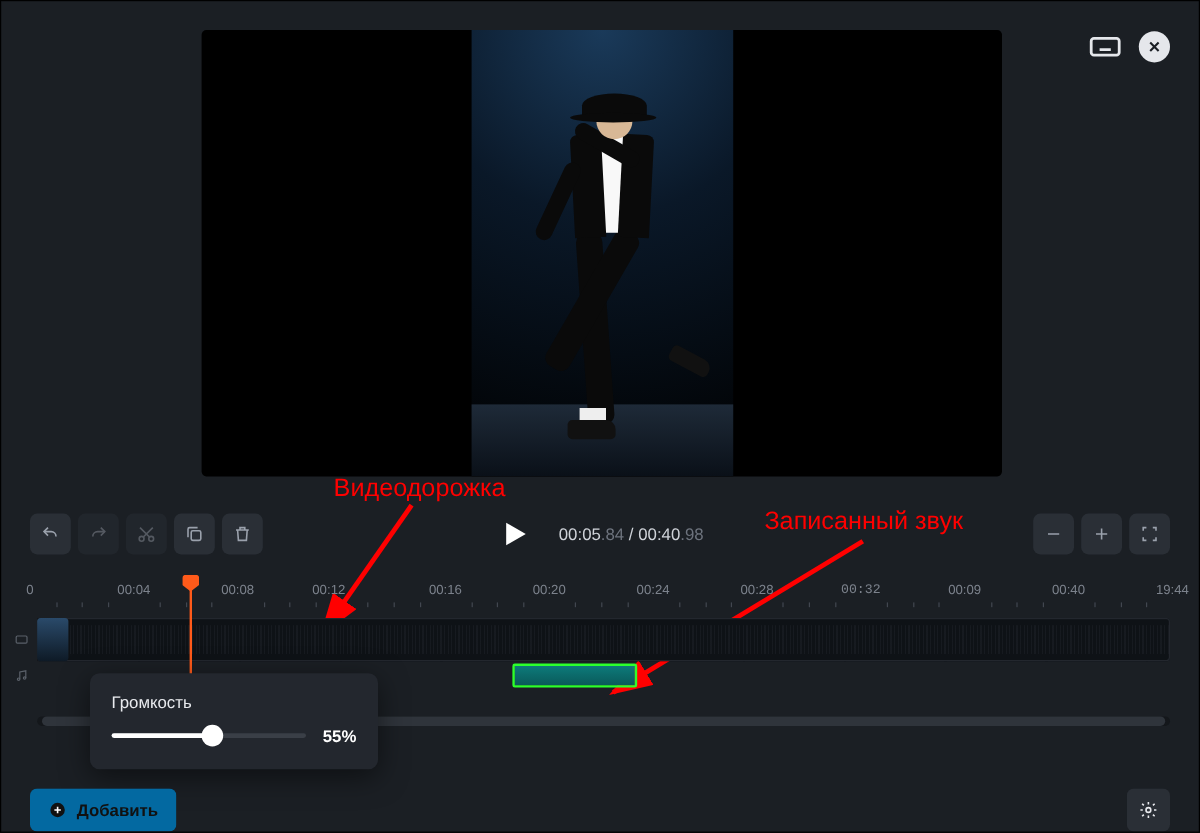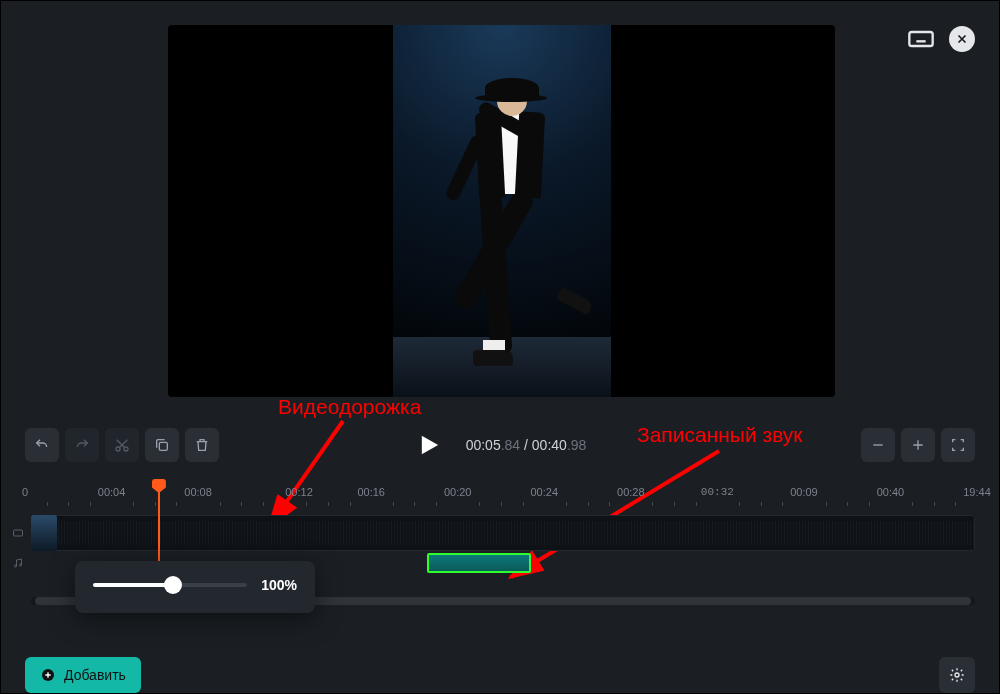--- a/index.html
+++ b/index.html
@@ -190,21 +190,21 @@
     display:flex; align-items:flex-end; gap:14px;
     padding-bottom:0;
   }
   .bbtn {
     height:36px; padding:0 14px;
     border-radius:6px;
     display:flex; align-items:center; gap:8px;
     font-size:14px; cursor:pointer;
     border:1px solid transparent;
   }
-  .bbtn.white { background:#14b8a6; color:#111; }
+  .bbtn.white { background:#0369a1; color:#111;font-weight:bold; }
   .bbtn.dark { background:#2a2f36; color:#e8eaee;}
   .bbtn.iconOnly { padding:0; width:36px; justify-content:center;}
   .bbtn svg{ width:16px; height:16px;}
   .highlight-red { outline:3px solid #ff0000; outline-offset:1px; border-radius:6px; }
   .spacer { flex:1; }
 </style>
 </head>
 <body>
 
 <div class="top-right">
@@ -330,21 +330,21 @@
     <div class="minitick" style="left: 43.2727px;"></div>
     <div class="minitick" style="left: 64.9091px;"></div>
     <span class="tick" style="left: 86.5455px;">00:04</span>
     <div class="minitick" style="left: 108.182px;"></div>
     <div class="minitick" style="left: 129.818px;"></div>
     <div class="minitick" style="left: 151.455px;"></div>
     <span class="tick" style="left: 173.091px;">00:08</span>
     <div class="minitick" style="left: 194.727px;"></div>
     <div class="minitick" style="left: 216.364px;"></div>
     <div class="minitick" style="left: 238px;"></div>
-    <span class="tick" style="left: 274px;">00:12</span>
+    <span class="tick" style="left: 249px;">00:12</span>
     <div class="minitick" style="left: 281.273px;"></div>
     <div class="minitick" style="left: 302.909px;"></div>
     <div class="minitick" style="left: 324.545px;"></div>
     <span class="tick" style="left: 346.182px;">00:16</span>
     <div class="minitick" style="left: 367.818px;"></div>
     <div class="minitick" style="left: 389.455px;"></div>
     <div class="minitick" style="left: 411.091px;"></div>
     <span class="tick" style="left: 432.727px;">00:20</span>
     <div class="minitick" style="left: 454.364px;"></div>
     <div class="minitick" style="left: 476px;"></div>
@@ -400,26 +400,27 @@
   </div>
 </div>
 
 <div class="playhead" id="playhead" style="left: 156.9px;"></div>
 
 <div class="hscroll">
     <div class="thumb"></div>
   </div>
 
 <div class="popover">
+  <div class="label">Громкость</div>
   <div class="slider-row">
     <div class="slider">
       <div class="fill" id="volFill" style="width: 52%;"></div>
       <div class="knob" id="volKnob" style="left: calc(52% - 9px);"></div>
     </div>
-    <div class="pct">100%</div>
+    <div class="pct">55%</div>
   </div>
 </div>
 
 <div class="bottombar">
   <div class="bbtn white">
     <svg viewBox="0 0 24 24">
         <circle cx="12" cy="12" r="9" fill="#111"></circle>
         <path d="M8 12h8M12 8v8" stroke="#fff" stroke-width="2"></path>
       </svg>
     <span>Добавить</span>

